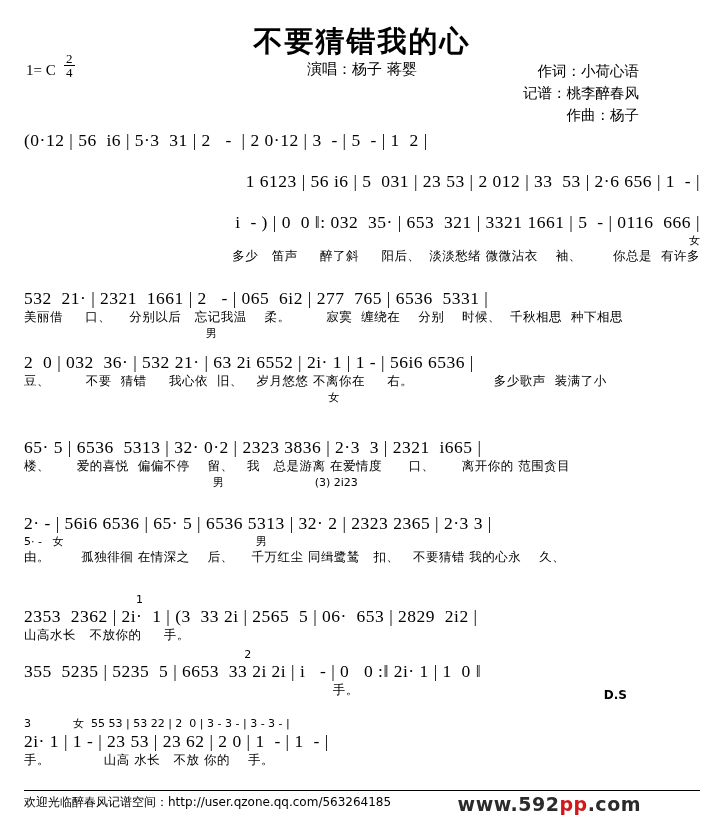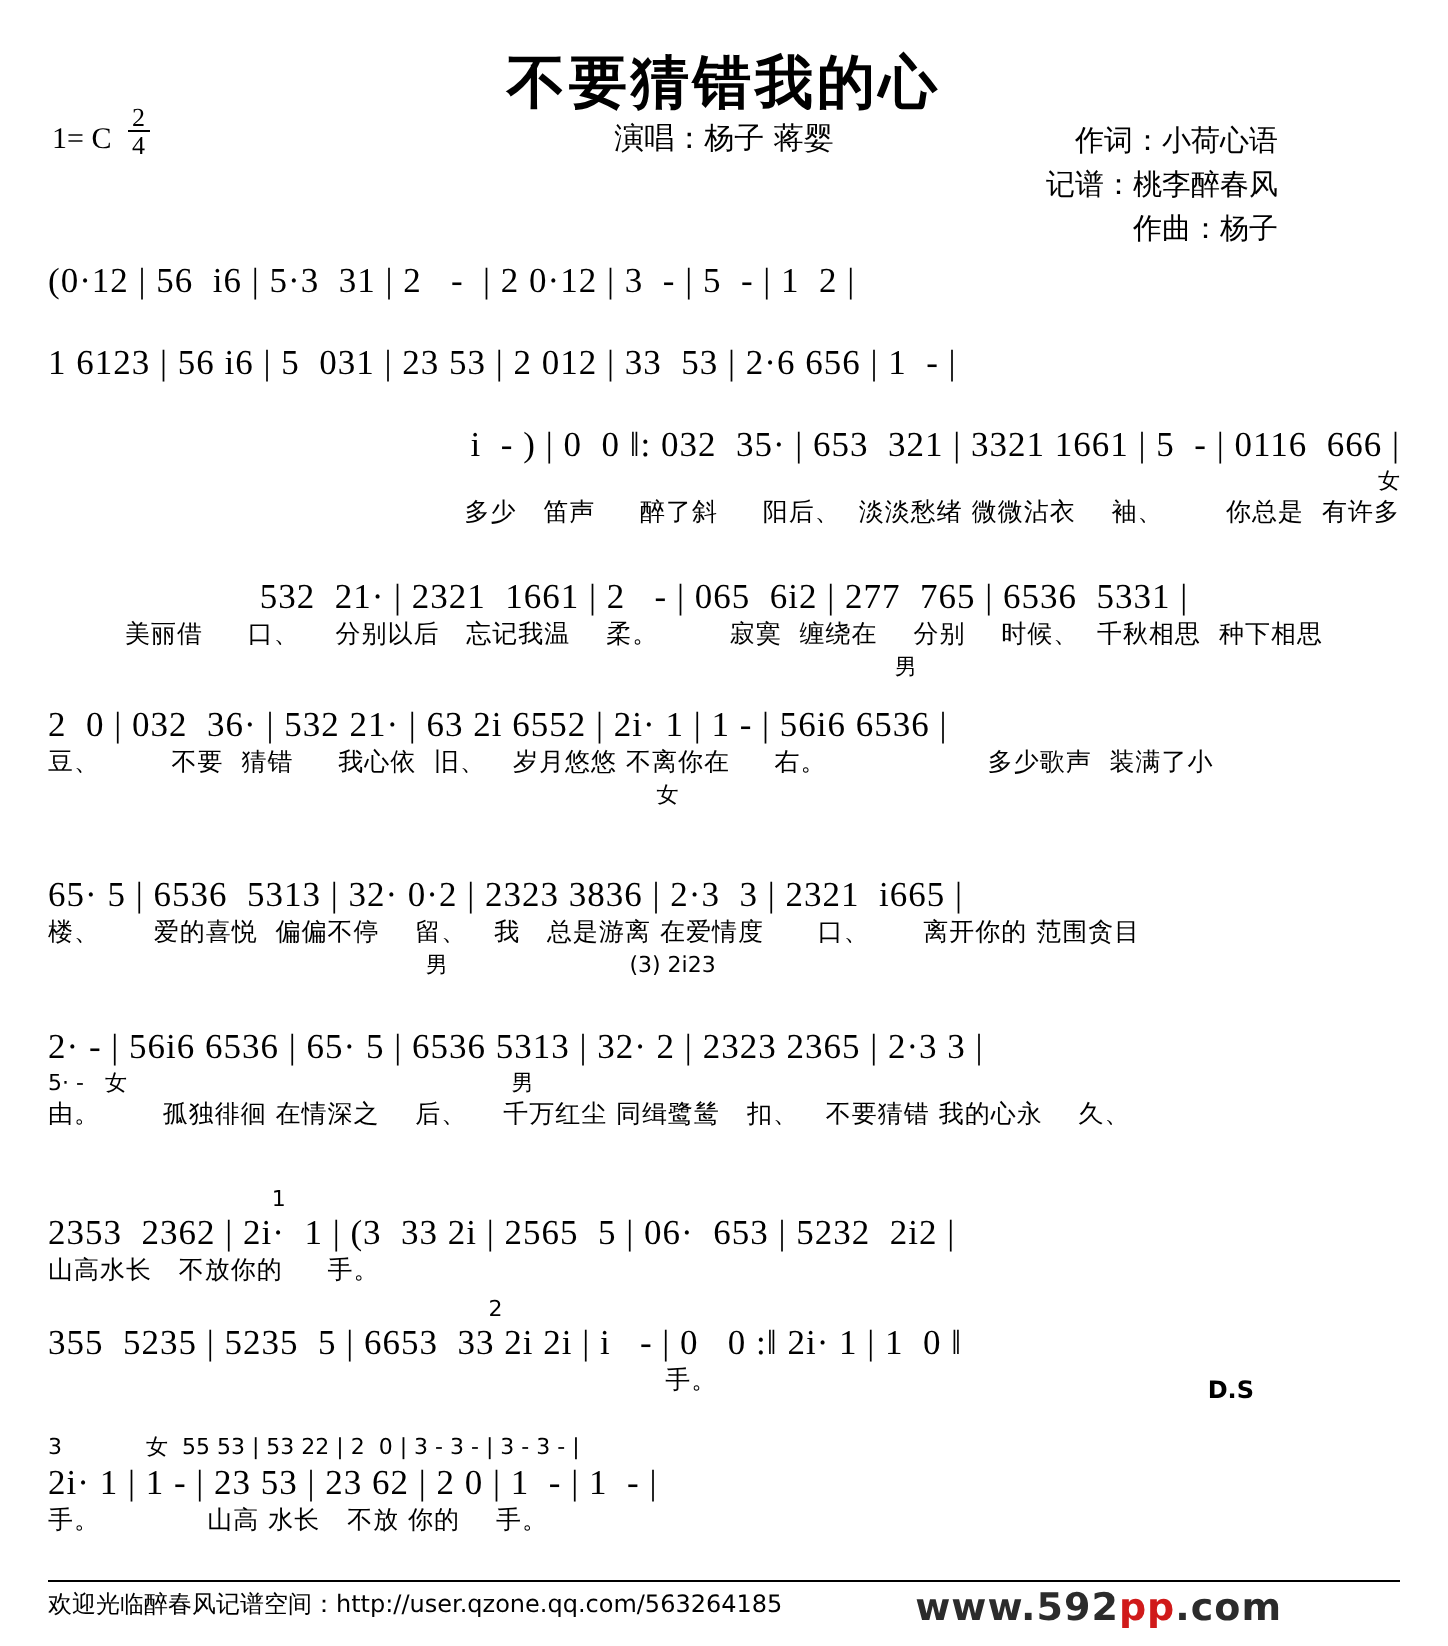--- a/index.html
+++ b/index.html
@@ -86,32 +86,32 @@
     <div>作词：小荷心语</div>
     <div>记谱：桃李醉春风</div>
     <div>作曲：杨子</div>
   </div>
 
   <div class="row" style="top:130px;">
     <div class="notes">(0·12 | 56  i6 | 5·3  31 | 2   -  | 2 0·12 | 3  - | 5  - | 1  2 |</div>
     <div class="lyr"></div>
   </div>
 
-  <div class="row" style="top:171px;">
+  <div class="row" style="top:171px;text-align:right;">
     <div class="notes">1 6123 | 56 i6 | 5  031 | 23 53 | 2 012 | 33  53 | 2·6 656 | 1  - |</div>
     <div class="lyr"></div>
   </div>
 
   <div class="row" style="top:212px;text-align:right;">
     <div class="notes">i  - ) | 0  0 ‖: 032  35· | 653  321 | 3321 1661 | 5  - | 0116  666 |</div>
     <div class="mark">                  女</div>
     <div class="lyr">            多少   笛声     醉了斜     阳后、  淡淡愁绪 微微沾衣    袖、       你总是  有许多</div>
   </div>
 
-  <div class="row" style="top:288px;text-align:center;">
+  <div class="row" style="top:288px;">
     <div class="notes">532  21· | 2321  1661 | 2   - | 065  6i2 | 277  765 | 6536  5331 |</div>
     <div class="lyr">美丽借     口、    分别以后   忘记我温    柔。        寂寞  缠绕在    分别    时候、  千秋相思  种下相思</div>
     <div class="mark">                                                    男</div>
   </div>
 
   <div class="row" style="top:352px;">
     <div class="notes">2  0 | 032  36· | 532 21· | 63 2i 6552 | 2i· 1 | 1 - | 56i6 6536 |</div>
     <div class="lyr">豆、        不要  猜错     我心依  旧、   岁月悠悠 不离你在     右。                  多少歌声  装满了小</div>
     <div class="mark">                                                                                       女</div>
   </div>
@@ -123,21 +123,21 @@
   </div>
 
   <div class="row" style="top:513px;">
     <div class="notes">2· - | 56i6 6536 | 65· 5 | 6536 5313 | 32· 2 | 2323 2365 | 2·3 3 |</div>
     <div class="mark">5· -   女                                                       男</div>
     <div class="lyr">由。       孤独徘徊 在情深之    后、    千万红尘 同缉鹭鸶   扣、   不要猜错 我的心永    久、</div>
   </div>
 
   <div class="row" style="top:593px;">
     <div class="mark">                                1</div>
-    <div class="notes">2353  2362 | 2i·  1 | (3  33 2i | 2565  5 | 06·  653 | 5232  2i2 |</div>
+    <div class="notes">2353  2362 | 2i·  1 | (3  33 2i | 2565  5 | 06·  653 | 2829  2i2 |</div>
     <div class="lyr">山高水长   不放你的     手。</div>
   </div>
 
   <div class="row" style="top:648px;">
     <div class="mark">                                                               2</div>
     <div class="notes">355  5235 | 5235  5 | 6653  33 2i 2i | i   - | 0   0 :‖ 2i· 1 | 1  0 ‖</div>
     <div class="lyr">                                                                     手。</div>
   </div>
 
   <div class="ds" style="top:688px;">D.S</div>

